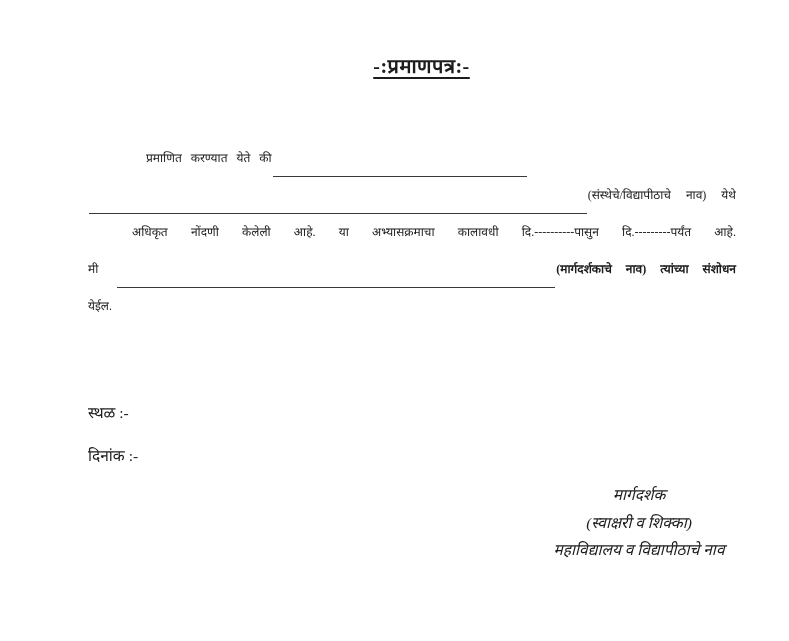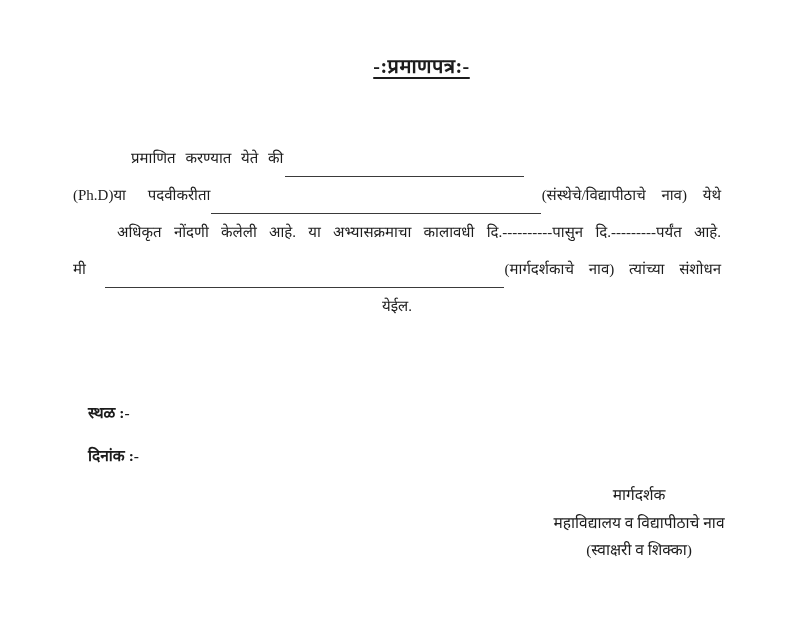--- a/index.html
+++ b/index.html
@@ -18,78 +18,77 @@
   }
   .title{
     display:inline-block;
     font-size:20px;font-weight:bold;
     text-decoration:underline;
     text-underline-offset:4px;
     margin-left:54px;
     letter-spacing:.5px;
   }
   .body-block{
-    position:absolute;left:73px;top:140px;width:648px;
-    font-size:15px;
+    position:absolute;left:88px;top:140px;width:648px;
+    font-size:12px;
   }
   .bline{
     height:37px;line-height:37px;
     display:flex;align-items:baseline;
     white-space:nowrap;
   }
   .bline.justify{
     display:block;
     text-align:justify;
     text-align-last:justify;
     margin-left:44px;
   }
-  .bline.plain{display:block;text-align:center;}
+  .bline.plain{display:block;text-align:left;}
   .indent{display:inline-block;width:58px;flex:0 0 58px;}
   .seg1{word-spacing:6px;}
   .seg2a{word-spacing:18px;}
   .seg2b{word-spacing:12px;text-align:center;}
-  .seg4b{word-spacing:11px;}
+  .seg4b{word-spacing:11px;font-weight:bold;}
   .blank{
     flex:1 1 auto;
     align-self:flex-end;
     border-bottom:1.2px solid #3a3a3a;
     height:29px;
     margin:0 1px;
   }
   .blank.short{flex:0.55 1 auto;}
   .gap-after-mi{display:inline-block;width:18px;flex:0 0 18px;}
   .footer-block{
     position:absolute;left:88px;top:403px;
     font-size:15.5px;line-height:20px;
   }
-  .footer-block .frow{margin-bottom:23px;font-weight:bold;}
+  .footer-block .frow{margin-bottom:23px;}
   .signature-block{
     position:absolute;left:498px;top:481px;width:282px;
-    text-align:center;font-size:15.5px;line-height:27.5px;
+    text-align:center;font-size:15.5px;line-height:27.5px;font-style:italic;
   }
 </style>
 </head>
 <body>
 
 <div class="page">
 
   <div class="title-wrap">
     <span class="title">-:प्रमाणपत्र:-</span>
   </div>
 
   <div class="body-block">
 
     <div class="bline">
       <span class="indent"></span>
       <span class="seg1">प्रमाणित करण्यात येते की</span>
       <span class="blank short"></span>
     </div>
 
     <div class="bline">
-      <span class="seg2a">(Ph.D)या पदवीकरीता</span>
       <span class="blank"></span>
       <span class="seg2b">(संस्थेचे/विद्यापीठाचे नाव) येथे</span>
     </div>
 
     <div class="bline justify">
       <span>अधिकृत नोंदणी केलेली आहे. या अभ्यासक्रमाचा कालावधी दि.----------पासुन दि.---------पर्यंत आहे.</span>
     </div>
 
     <div class="bline">
       <span>मी</span>
@@ -105,17 +104,17 @@
 
   </div>
 
   <div class="footer-block">
     <div class="frow">स्थळ :-</div>
     <div class="frow">दिनांक :-</div>
   </div>
 
   <div class="signature-block">
     <div>मार्गदर्शक</div>
+    <div>(स्वाक्षरी व शिक्का)</div>
     <div>महाविद्यालय व विद्यापीठाचे नाव</div>
-    <div>(स्वाक्षरी व शिक्का)</div>
   </div>
 
 </div>
 
 </body></html>

